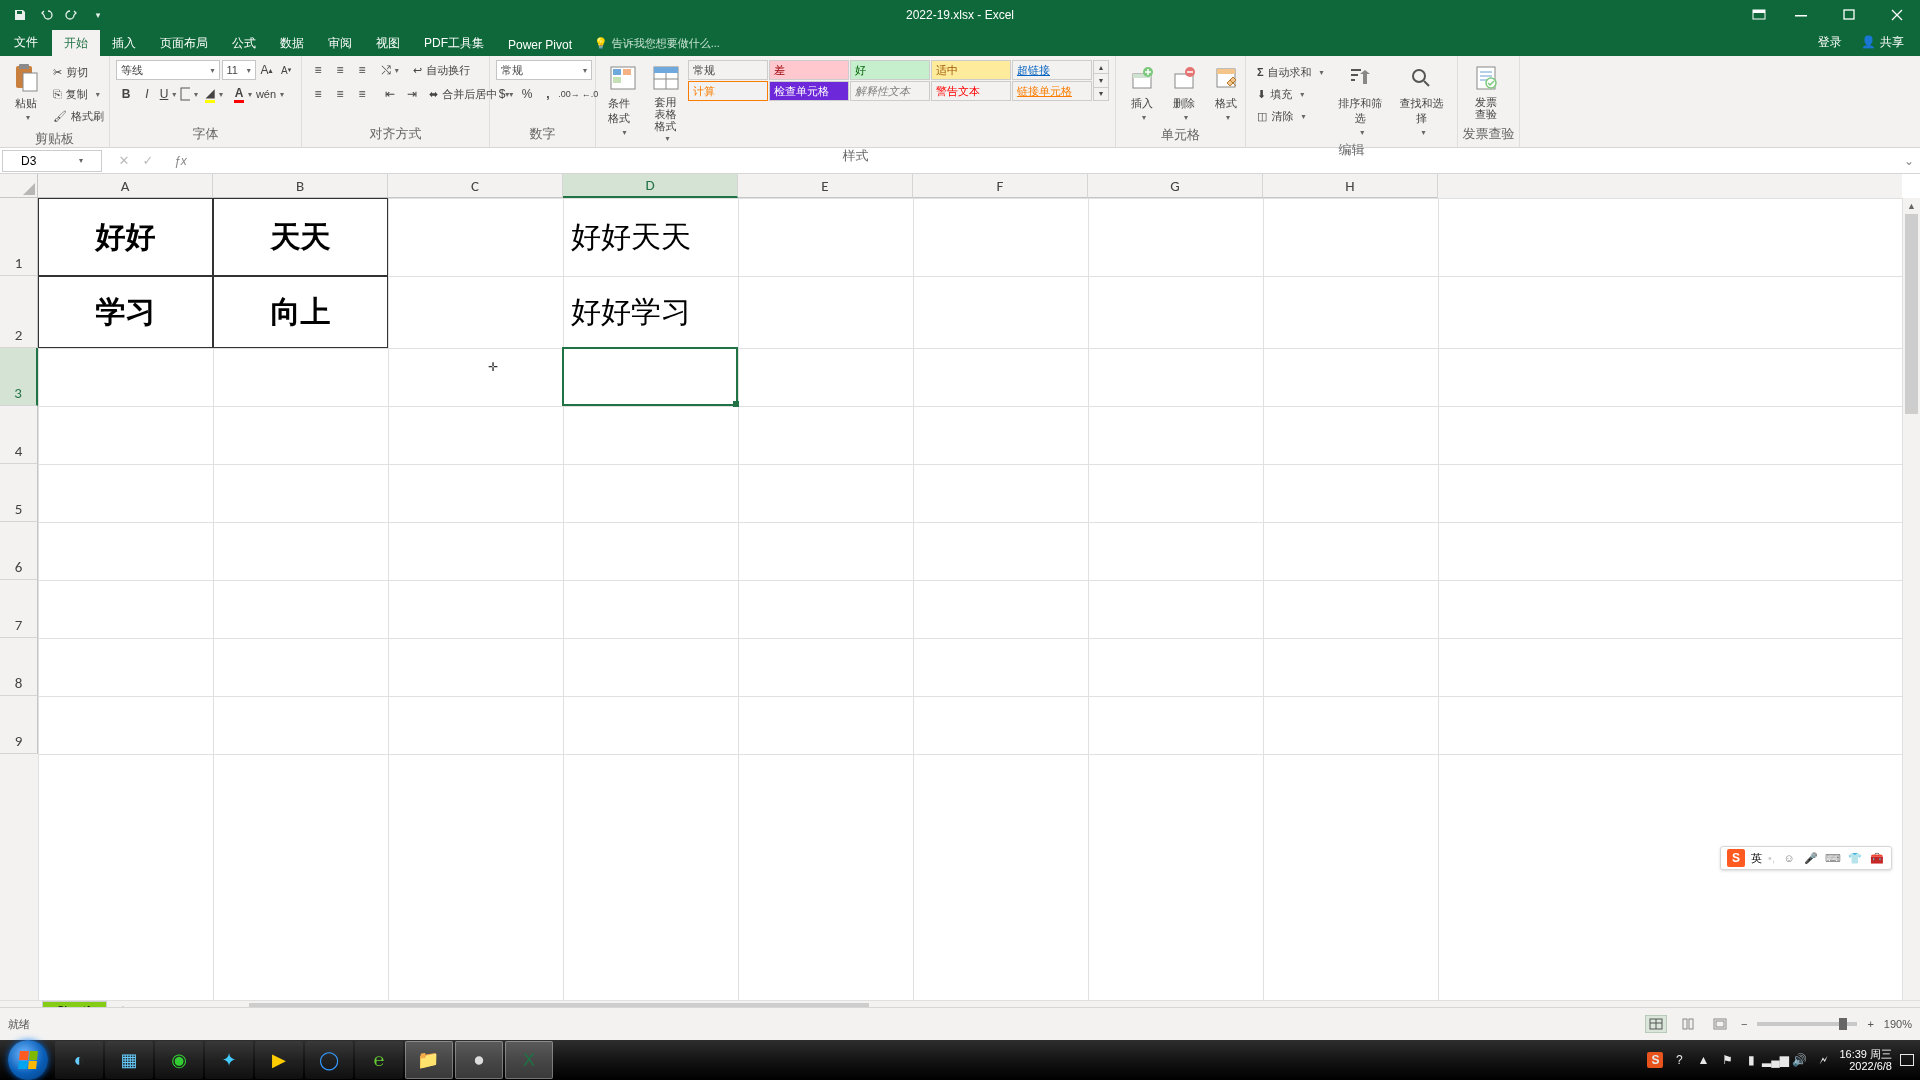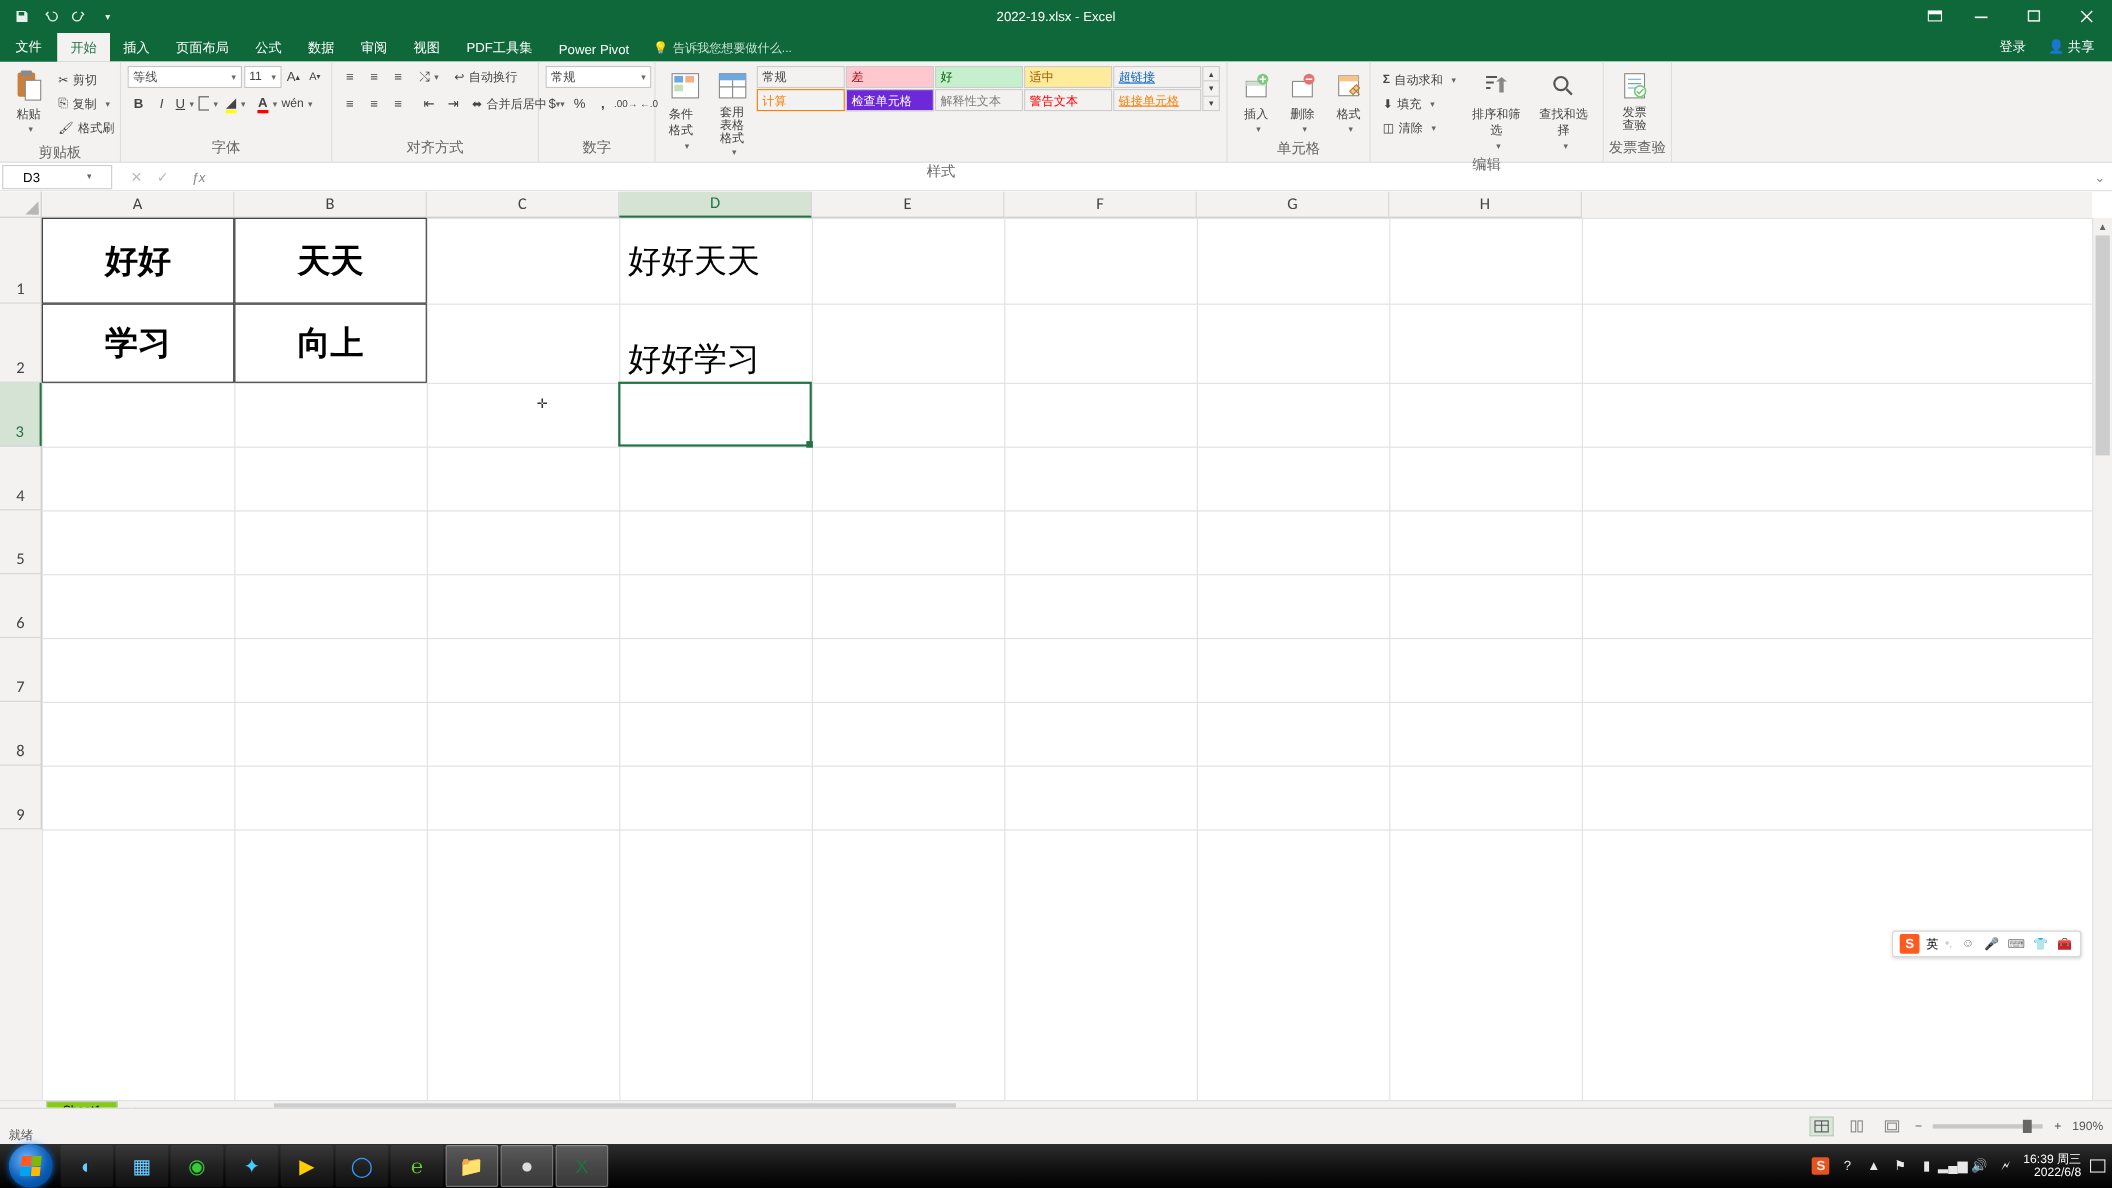--- a/index.html
+++ b/index.html
@@ -67,21 +67,21 @@
 .vscroll .thumb{position:absolute;top:16px;left:2px;right:2px;height:200px;background:#cdcdcd}
 .vscroll .arr{position:absolute;left:0;right:0;height:16px;display:flex;align-items:center;justify-content:center;font-size:9px;color:#666}
 .hscroll-wrap{position:absolute;left:0;right:0;bottom:22px;height:18px;display:flex;background:#f3f2f1;border-top:1px solid #e0e0e0}
 .sheettabs{display:flex;align-items:center;padding-left:6px;gap:0;height:18px}
 .navtabs{display:flex;gap:6px;color:#bbb;padding:0 10px;align-items:center;font-size:10px}
 .sheettab{padding:2px 14px;background:#84cc16;border:1px solid #ccc;border-bottom:none;font-size:11px;position:relative;top:-1px}
 .addsheet{width:20px;height:16px;display:flex;align-items:center;justify-content:center;font-size:13px;color:#666;margin-left:6px}
 .hscroll{flex:1;position:relative;margin-left:100px}
 .hscroll .thumb{position:absolute;top:2px;bottom:2px;left:16px;width:620px;background:#cdcdcd}
 .hscroll .arr{position:absolute;top:0;bottom:0;width:16px;display:flex;align-items:center;justify-content:center;font-size:9px;color:#666}
-.statusbar{position:absolute;left:0;right:0;bottom:0;height:22px;background:#f3f2f1;border-top:1px solid #d6d6d6;display:flex;font-size:11px;color:#555;padding:16px 8px}
+.statusbar{position:absolute;left:0;right:0;bottom:0;height:22px;background:#f3f2f1;border-top:1px solid #d6d6d6;display:flex;align-items:center;font-size:11px;color:#555;padding:16px 8px}
 .statusbar .right{margin-left:auto;display:flex;align-items:center;gap:10px}
 .viewbtn{width:22px;height:18px;display:flex;align-items:center;justify-content:center;color:#666;border:1px solid transparent}
 .viewbtn.active{background:#dbe6db;border-color:#b9cab9}
 .zoomslider{width:100px;height:4px;background:#c8c8c8;position:relative}
 .zoomslider .zthumb{position:absolute;top:-4px;left:82px;width:8px;height:12px;background:#666}
 .ime-bar{position:absolute;right:28px;top:672px;height:24px;display:flex;align-items:center;gap:6px;background:#fff;border:1px solid #d7d7d7;border-radius:3px;padding:0 6px;font-size:11px;box-shadow:0 1px 3px rgba(0,0,0,.15)}
 .ime-logo{width:18px;height:18px;background:#ff5a1f;border-radius:2px;color:#fff;display:flex;align-items:center;justify-content:center;font-weight:700;font-size:12px}
 .ime-ico{width:16px;height:16px;display:flex;align-items:center;justify-content:center;color:#7a7a7a}
 .win-taskbar{position:absolute;left:0;right:0;bottom:0;height:40px;background:linear-gradient(180deg,#2e2e2e 0%,#141414 50%,#000 100%);display:flex;align-items:center;padding-left:2px;z-index:20}
 .startorb{width:40px;height:40px;border-radius:50%;background:radial-gradient(circle at 40% 35%,#6fb6ff,#0a5fb8 55%,#043a78);margin:0 6px;display:flex;align-items:center;justify-content:center;box-shadow:0 0 6px rgba(0,120,255,.8)}
@@ -323,21 +323,21 @@
       </div>
       <div style="display:flex">
         <div class="stylegal">
           <div class="stylecell">常规</div>
           <div class="stylecell" style="background:#ffc7ce;color:#9c0006">差</div>
           <div class="stylecell" style="background:#c6efce;color:#006100">好</div>
           <div class="stylecell" style="background:#ffeb9c;color:#9c5700">适中</div>
           <div class="stylecell" style="color:#0563c1;text-decoration:underline">超链接</div>
           <div class="stylecell" style="background:#f2f2f2;color:#fa7d00;border:1px solid #fa7d00">计算</div>
           <div class="stylecell" style="background:#6d28d9;color:#fff">检查单元格</div>
-          <div class="stylecell" style="color:#7f7f7f;">解释性文本</div>
+          <div class="stylecell" style="color:#7f7f7f;font-style:italic">解释性文本</div>
           <div class="stylecell" style="color:#ff0000">警告文本</div>
           <div class="stylecell" style="color:#fa7d00;text-decoration:underline">链接单元格</div>
         </div>
         <div class="stylecol">
             <div>▴</div>
             <div>▾</div>
             <div style="border:none">▾</div>
           </div>
       </div>
     </div>
@@ -502,21 +502,21 @@
         <div class="gl-h" style="top: 324px;"></div>
         <div class="gl-h" style="top: 382px;"></div>
         <div class="gl-h" style="top: 440px;"></div>
         <div class="gl-h" style="top: 498px;"></div>
         <div class="gl-h" style="top: 556px;"></div>
         <div class="datacell boldc" style="left: 0px; top: 0px; width: 175px; height: 78px;">好好</div>
         <div class="datacell boldc" style="left: 175px; top: 0px; width: 175px; height: 78px;">天天</div>
         <div class="datacell boldc" style="left: 175px; top: 78px; width: 175px; height: 72px;">向上</div>
         <div class="datacell boldc" style="left: 0px; top: 78px; width: 175px; height: 72px;">学习</div>
         <div class="datacell" style="left: 525px; top: 0px; width: 175px; height: 78px;">好好天天</div>
-        <div class="datacell" style="left: 525px; top: 78px; width: 175px; height: 72px; margin-top: 14px;">好好学习</div>
+        <div class="datacell" style="left: 525px; top: 78px; width: 175px; height: 72px;">好好学习</div>
         <div class="selcell" style="left: 524px; top: 149px; width: 176px; height: 59px;">
           <div class="selhandle"></div>
         </div>
         <div class="cursor-cross" style="left: 450px; top: 162px;">✛</div>
       </div>
   </div>
   <div class="vscroll">
     <div class="arr" style="top:0">▲</div>
     <div class="thumb"></div>
     <div class="arr" style="bottom:0">▼</div>

